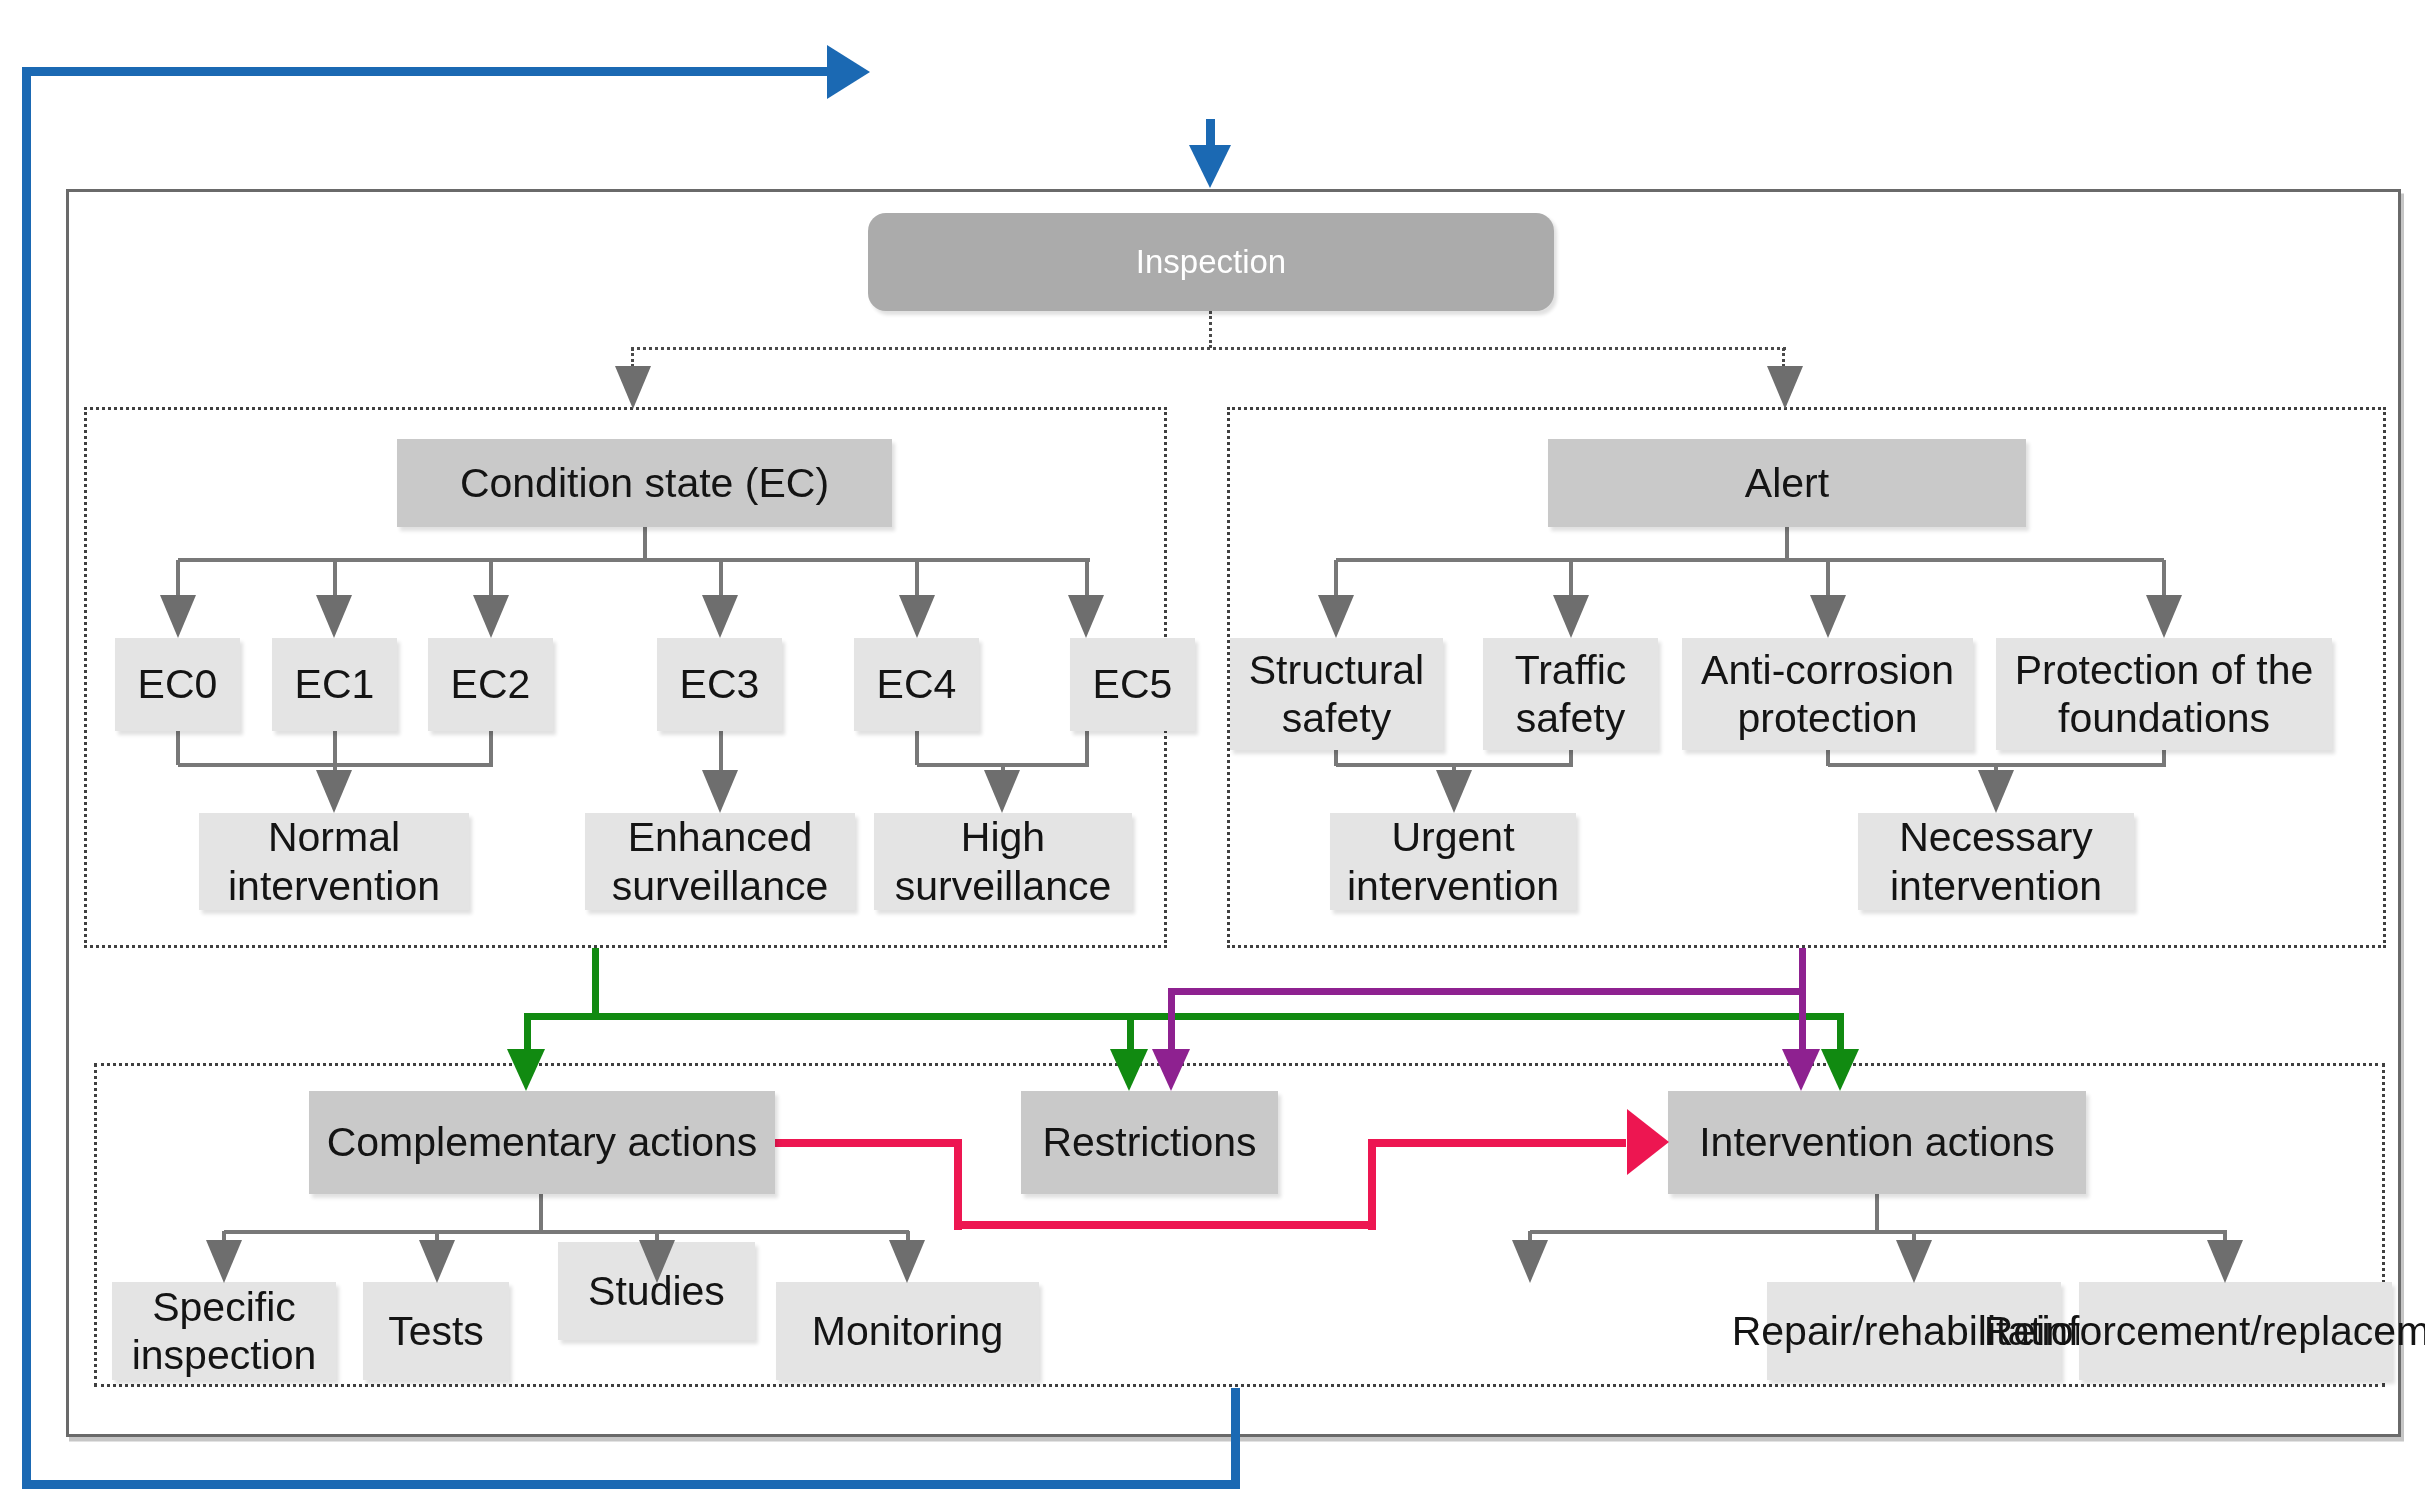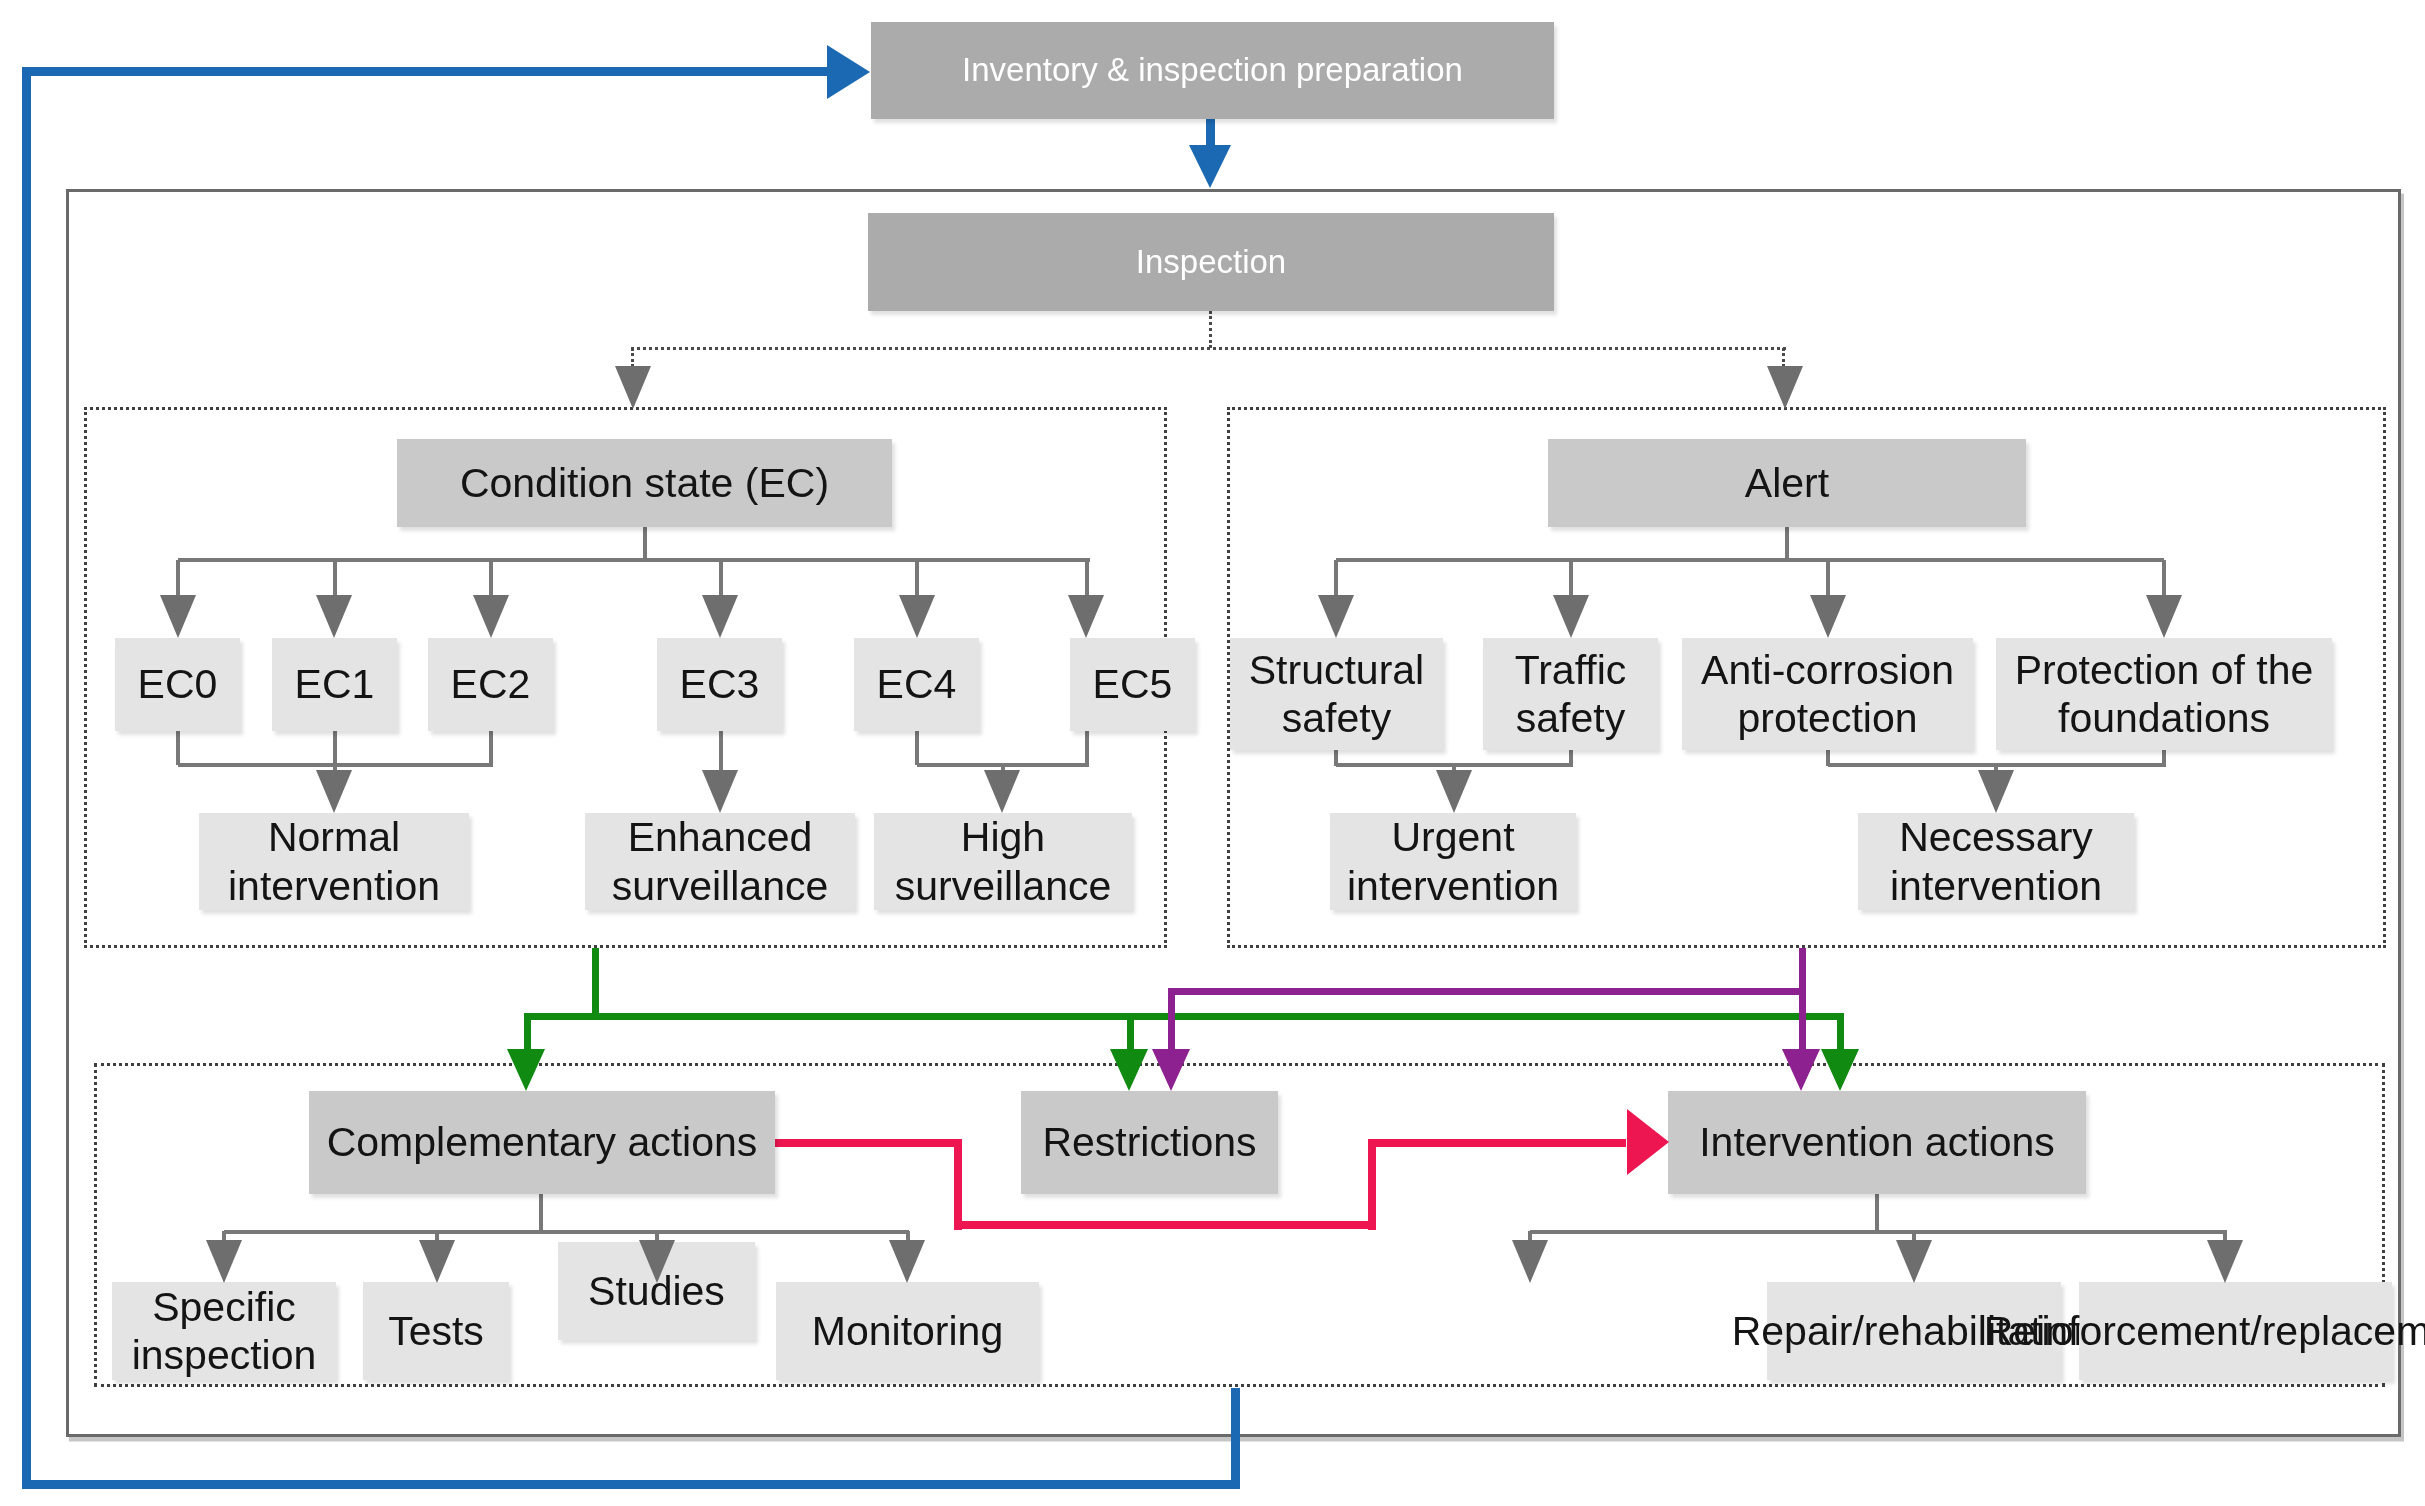--- a/index.html
+++ b/index.html
@@ -48,22 +48,21 @@
   <div class="cont dotted" style="left:94px; top:1063px; width:2291px; height:324px;"></div>
 
   <div class="ln blue" style="left:22.4px; top:67px; width:9px; height:1422px;"></div>
   <div class="ln blue" style="left:22.4px; top:67px; width:806px; height:9px;"></div>
   <div class="tri tr-blue" style="left:827px; top:45px;"></div>
   <div class="ln blue" style="left:22.4px; top:1480px; width:1218px; height:9px;"></div>
   <div class="ln blue" style="left:1231px; top:1388px; width:9px; height:101px;"></div>
   <div class="ln blue" style="left:1206px; top:119px; width:9px; height:30px;"></div>
   <div class="tri td-blue" style="left:1189px; top:145px;"></div>
 
-  <div class="box dark" style="left:871px; top:22.4px; width:683px; height:97px;">Inventory &amp; inspection preparation</div>
-  <div class="box dark" style="left:868px; top:213px; width:686px; height:98px;">Inspection</div>
+  <div class="box dark" style="left:868px; top:213px; width:686px; height:98px;border-radius:18px;">Inspection</div>
 
   <div class="dotv" style="left:1209px; top:311px; height:37px;"></div>
   <div class="doth" style="left:631px;  top:347px; width:1155px;"></div>
   <div class="dotv" style="left:631px;  top:348px; height:19.4px;"></div>
   <div class="dotv" style="left:1782px; top:348px; height:19.4px;"></div>
   <div class="tri td-gray" style="left:615px;  top:366px;"></div>
   <div class="tri td-gray" style="left:1767px; top:366px;"></div>
 
   <div class="box mid" style="left:397px; top:439px; width:495px; height:88px;">Condition state (EC)</div>
   <div class="ln gray" style="left:643px; top:527px; width:3.7px; height:33px;"></div>

